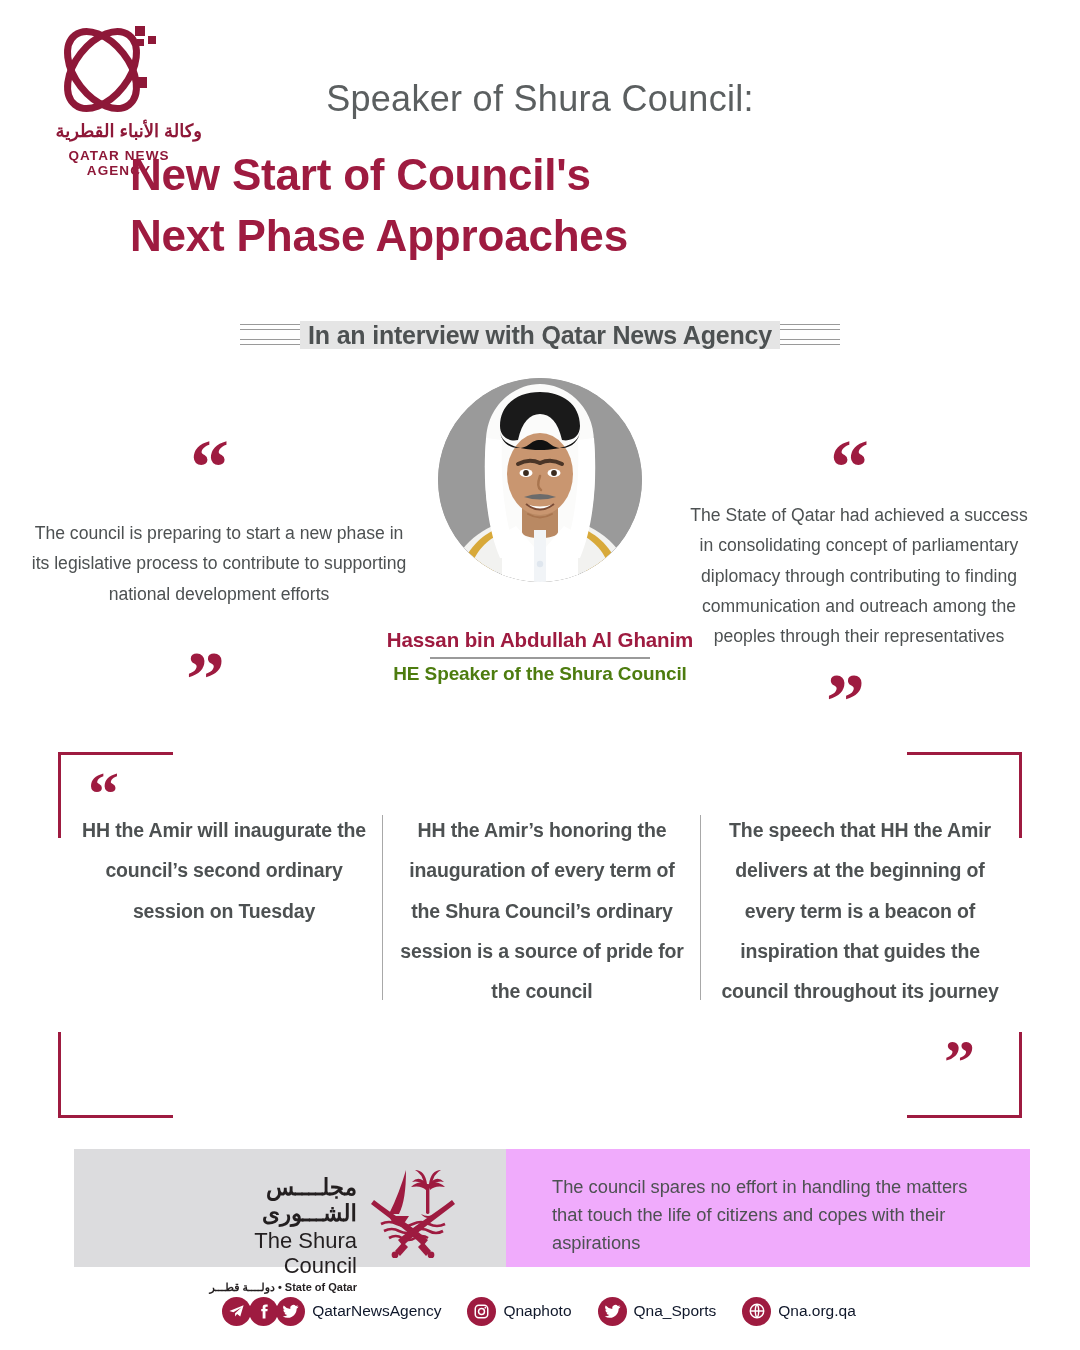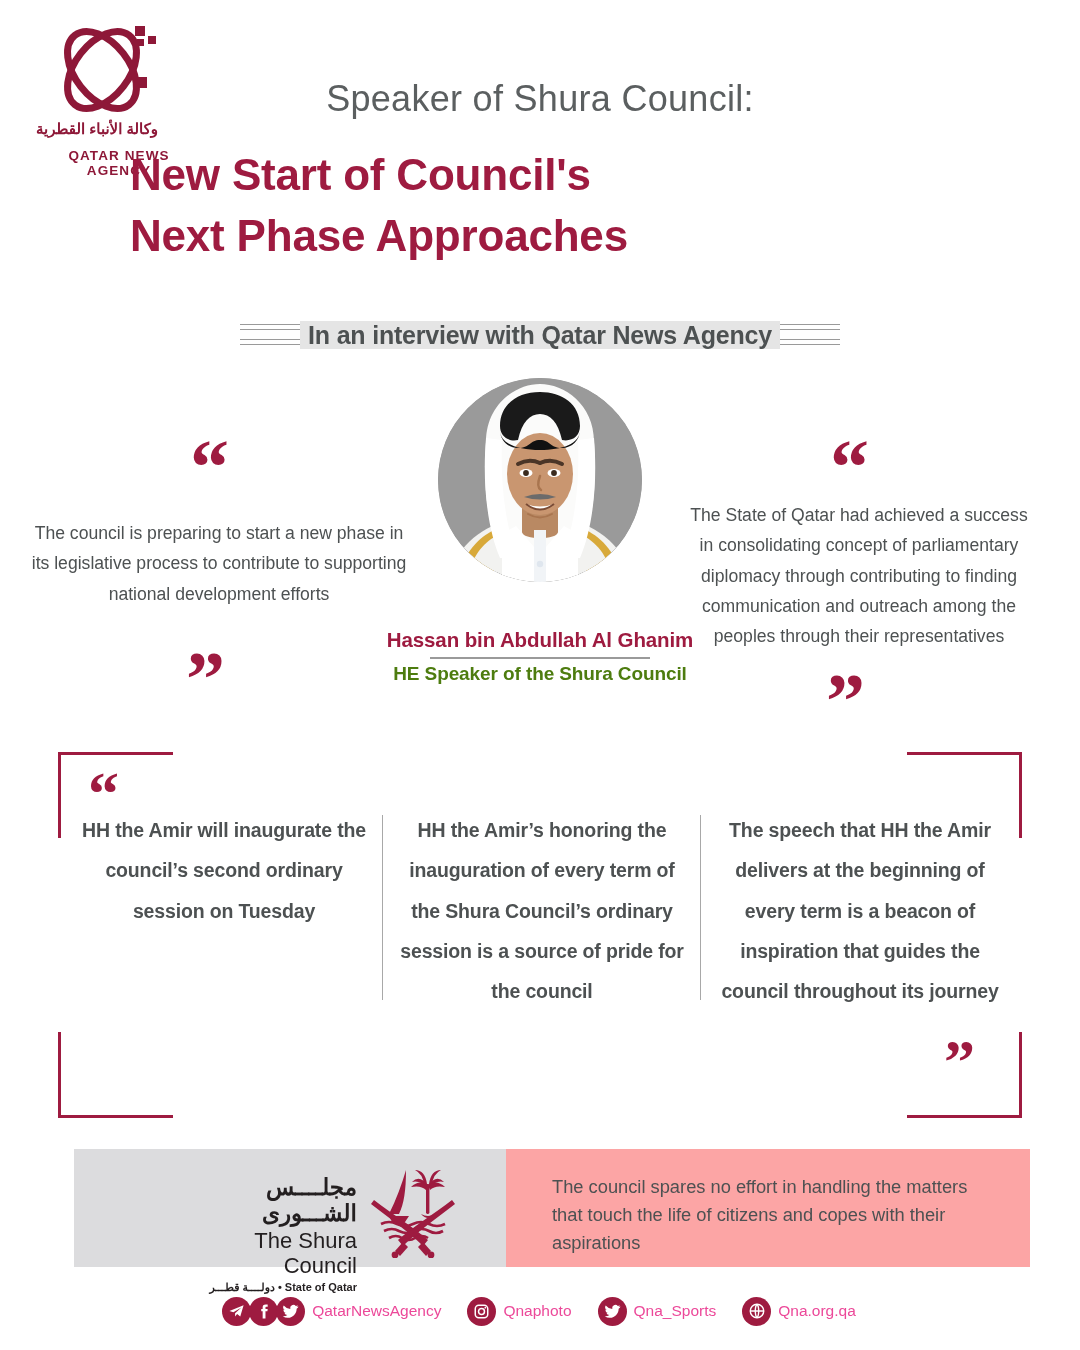--- a/index.html
+++ b/index.html
@@ -10,22 +10,22 @@
     position:relative;
     overflow:hidden;
     color:#4a4a4a;
   }
 
   
   #header { position:absolute; left:0; top:0; width:1080px; height:300px; }
 
   #qna-logo { position:absolute; left:36px; top:22px; width:166px; height:145px; }
   #qna-logo .mark { position:absolute; left:14px; top:0px; width:130px; height:96px; }
-  #qna-logo .ar   { position:absolute; left:0; top:98px; width:166px; text-align:left;
-                    font-size:15px; color:#8E1838; direction:rtl; font-weight:600; letter-spacing:0px;}
+  #qna-logo .ar   { position:absolute; left:0; top:98px; width:166px; text-align:right;
+                    font-size:18px; color:#8E1838; direction:rtl; font-weight:600; letter-spacing:0px;}
   #qna-logo .en   { position:absolute; left:0; top:126px; width:166px; text-align:center;
                     font-size:13.5px; color:#8E1838; font-weight:700; letter-spacing:1.1px; }
 
   #eyebrow {
     position:absolute; left:0; top:78px; width:1080px; text-align:center;
     font-size:36px; color:#5b5f60; font-weight:400; letter-spacing:0.3px;
   }
   #headline {
     position:absolute; left:130px; top:145px; width:820px; 
     font-size:44px; line-height:1.38; color:#9E1B40; font-weight:700; letter-spacing:-0.2px;
@@ -124,40 +124,40 @@
 
   #shura-band { position:absolute; left:62px; top:9px; width:460px; height:118px; background:#DCDCDE; }
   #shura-logo { position:absolute; left:165px; top:18px; width:280px; height:100px; }
   #shura-logo .txt { position:absolute; left:0; top:16px; width:180px; text-align:right; }
   #shura-logo .ar1 { font-size:23px; color:#231f20; direction:rtl; font-weight:600; letter-spacing:0.5px; line-height:1.15; }
   #shura-logo .en1 { font-size:22px; color:#231f20; font-weight:400; line-height:1.15; margin-top:1px;}
   #shura-logo .ar2 { font-size:11px; color:#231f20; direction:rtl; font-weight:600; margin-top:3px; }
   #shura-emblem { position:absolute; left:188px; top:2px; width:96px; height:98px; }
 
   #footer-quote-box {
-    position:absolute; left:494px; top:9px; width:524px; height:118px; background:#fca5a5;
+    position:absolute; left:494px; top:9px; width:524px; height:118px; background:#f0abfc;
   }
   #footer-quote {
     position:absolute; left:46px; top:24px; width:448px;
     font-size:18.3px; line-height:1.54; color:#4d5152; font-weight:400;
   }
 
   #social { position:absolute; left:0; top:146px; width:1080px; height:50px; }
   #social-inner {
     position:absolute; left:0; top:0; width:1080px; height:50px;
     display:flex; justify-content:center; align-items:center; gap:0;
   }
   .sgroup { display:flex; align-items:center; }
   .sicon {
     width:29px; height:29px; border-radius:50%; background:#9E1B40;
     display:flex; align-items:center; justify-content:center; flex:0 0 auto;
   }
   .sicon + .sicon { margin-left:-2px; }
   .sicon svg { display:block; }
-  .slabel { font-size:15.5px; color:#ec4899; font-weight:400; margin-left:7px; margin-right:26px; white-space:nowrap;}
+  .slabel { font-size:15.5px; color:#0f172a; font-weight:400; margin-left:7px; margin-right:26px; white-space:nowrap;}
 </style>
 </head>
 <body>
 
 <div id="header">
 
   <div id="qna-logo">
     <div class="mark">
       <svg viewBox="0 0 130 96" width="130" height="96" aria-hidden="true">
         <g fill="none" stroke="#8E1838" stroke-width="7" stroke-linecap="round">

